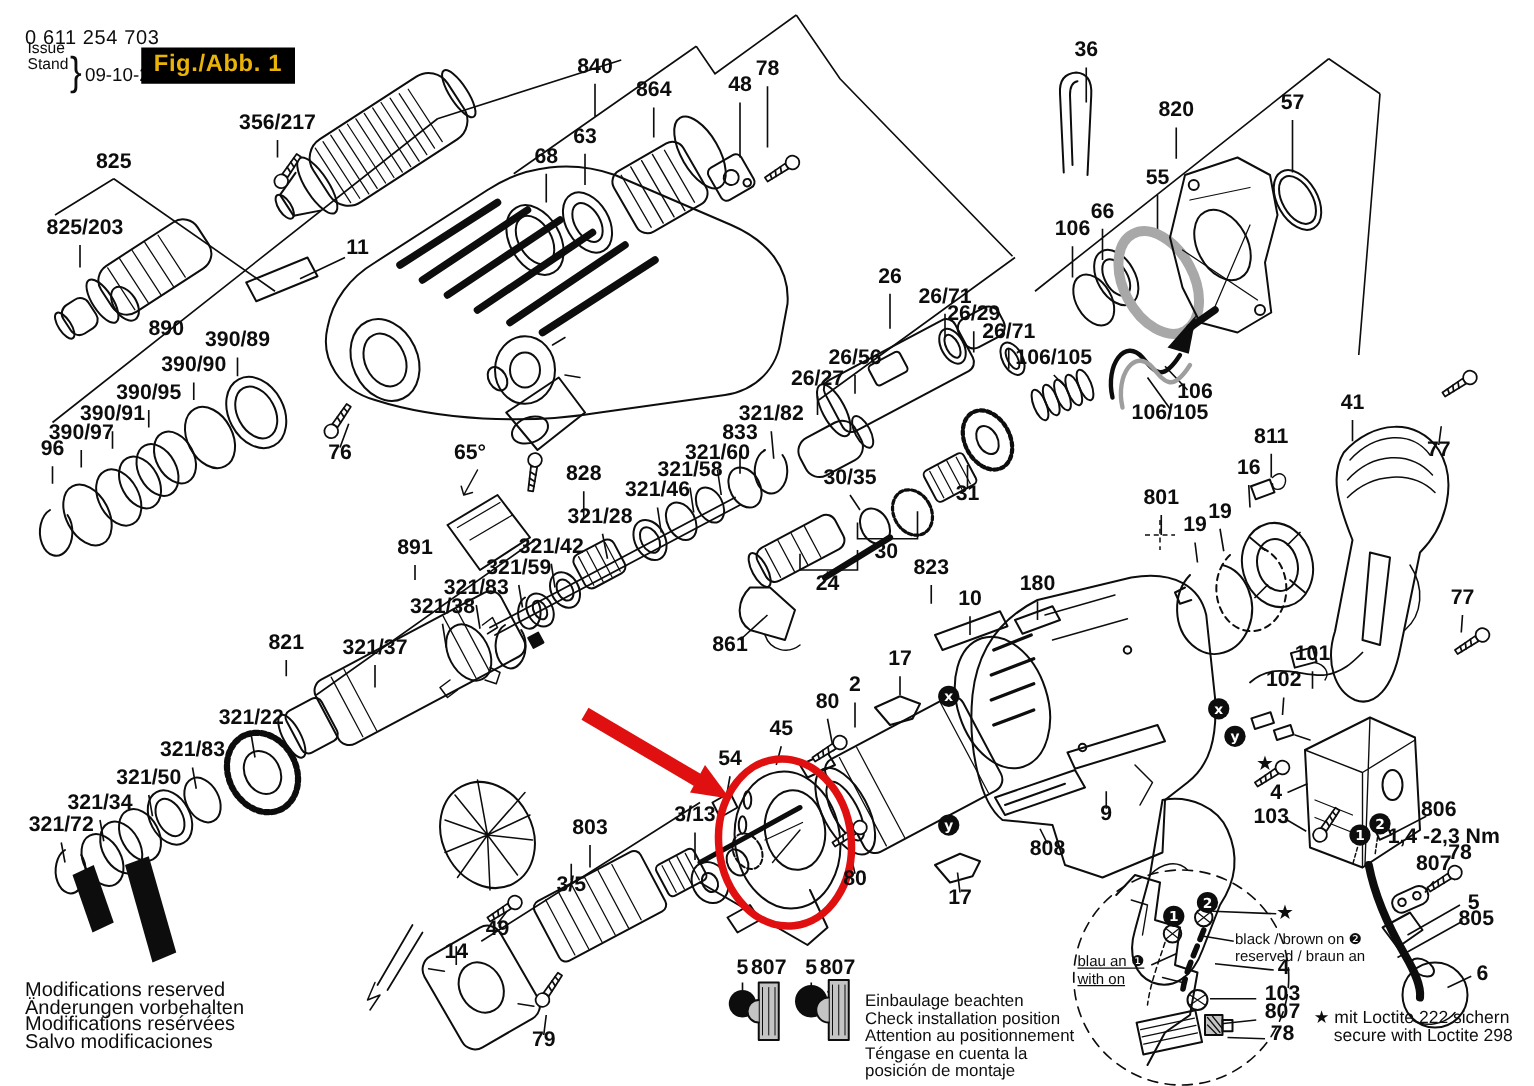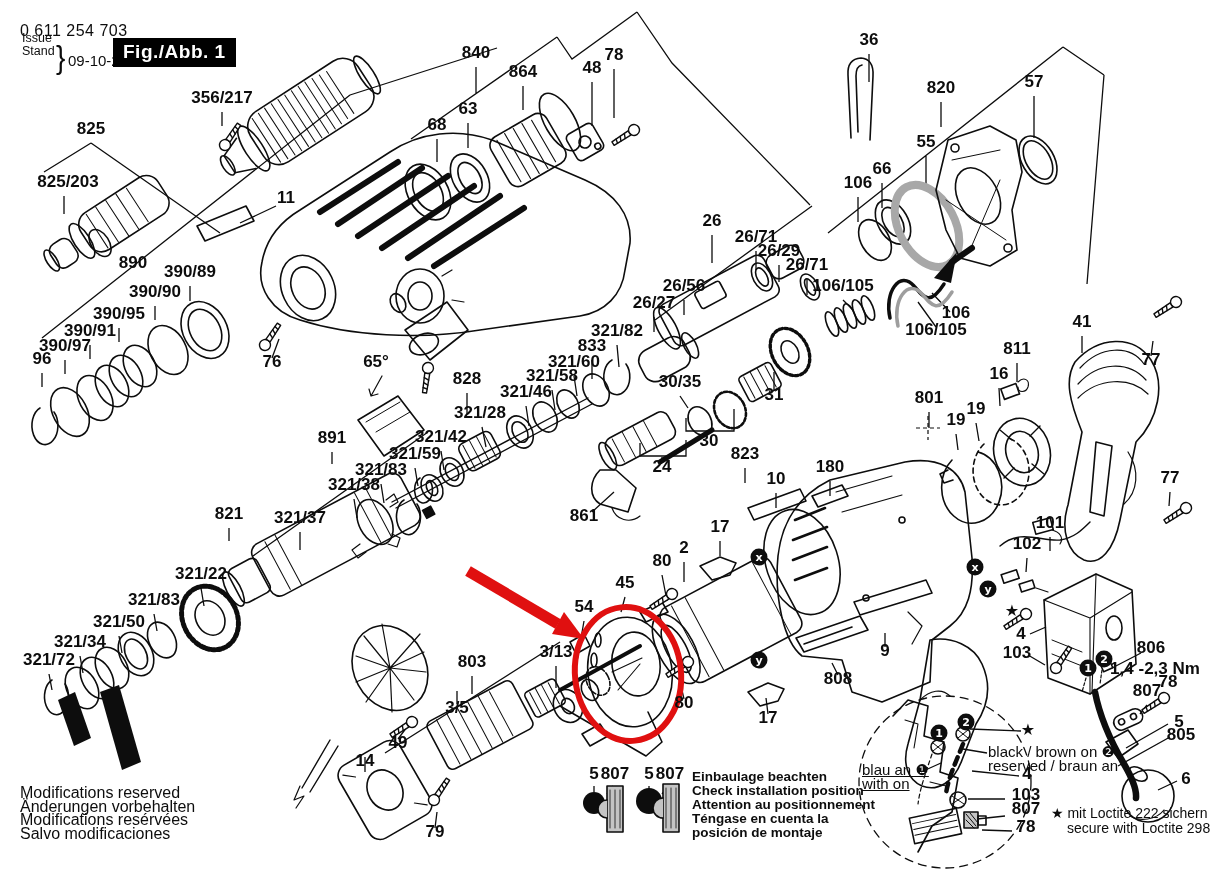--- a/index.html
+++ b/index.html
@@ -8,25 +8,25 @@
         font-family:"Liberation Sans","DejaVu Sans",sans-serif;color:var(--ink);}
   #art{position:absolute;left:0;top:0;}
   svg text.pl{font:bold 17px "Liberation Sans","DejaVu Sans",sans-serif;fill:#0d0d0d;text-anchor:middle;}
   svg text.disc-ch{font:bold 11px "DejaVu Sans",sans-serif;fill:#fff;text-anchor:middle;}
   svg text.star{font:16px "DejaVu Sans",sans-serif;fill:#0d0d0d;text-anchor:middle;}
   .abs{position:absolute;}
   .pn{font-size:16px;letter-spacing:.5px;}
   .iss{font-size:12.5px;line-height:13px;}
   .date{font-size:15px;}
   .brace{font-size:28px;font-weight:400;transform:scaleY(1.15);}
-  .figbox{background:#000;color:#ffffff;font-weight:bold;font-size:19px;
+  .figbox{background:#000;color:#eab308;font-weight:bold;font-size:19px;
           padding:3px 10px 4px 10px;letter-spacing:.5px;}
   .foot{font-size:16px;line-height:13.5px;}
-  .note-b{font-weight:bold;font-size:13.5px;line-height:14px;}
-  .note-r{font-size:15px;line-height:13.5px;}
+  .note-b{font-weight:normal;font-size:13.5px;line-height:14px;margin-top:24px;}
+  .note-r{font-size:12px;line-height:13.5px;}
   .loct{font-size:14px;line-height:15px;}
 </style>
 </head>
 <body>
 
 <div id="page">
 
 <svg id="art" width="1227" height="869" viewBox="0 0 1227 869">
   <defs>
     <g id="scr" stroke="#0d0d0d" stroke-width="1.4" fill="#fff">

